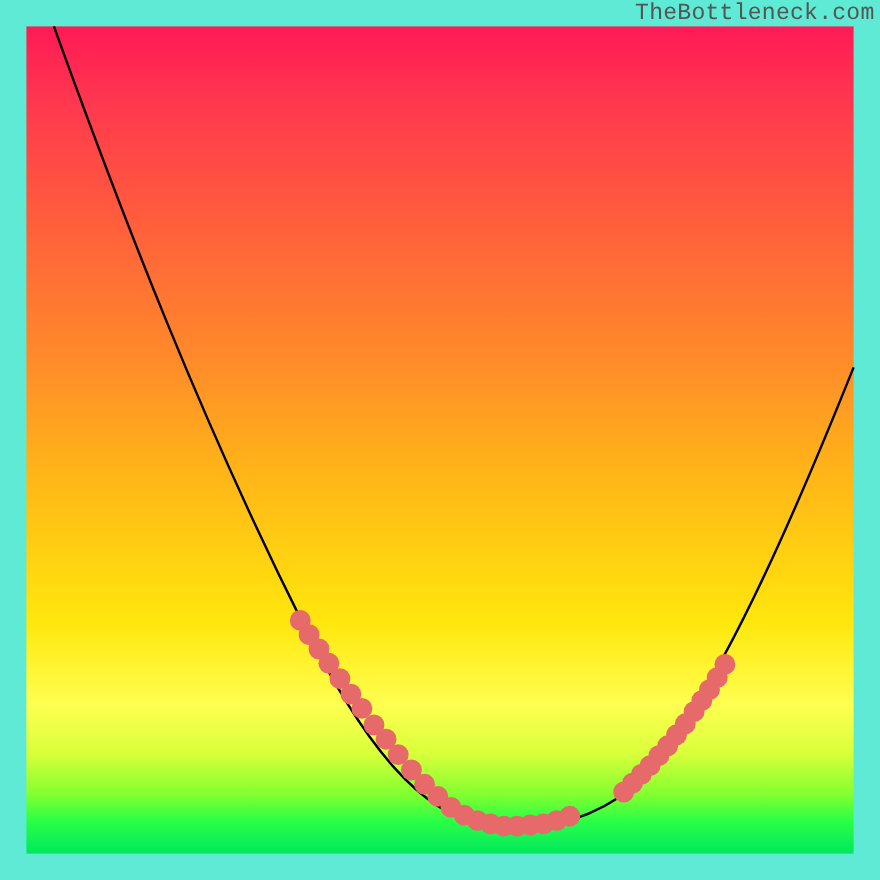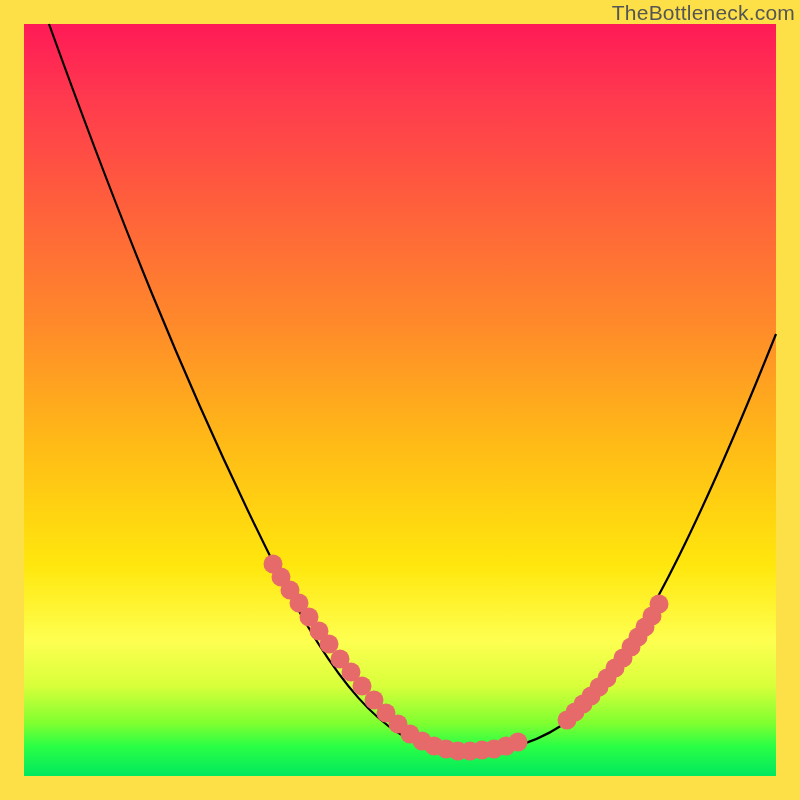--- a/index.html
+++ b/index.html
@@ -10,21 +10,22 @@
     overflow: hidden;
     background: #000;
     font-family: Arial, Helvetica, sans-serif;
   }
   .frame {
     position: absolute;
     left: 0;
     top: 0;
     width: 800px;
     height: 800px;
-    background: #fde047;
+    background: #5eead4;
+    font-family: Liberation Mono, monospace;
   }
   .plot {
     position: absolute;
     left: 24px;
     top: 24px;
     width: 752px;
     height: 752px;
     
     background: linear-gradient(
       to bottom,

